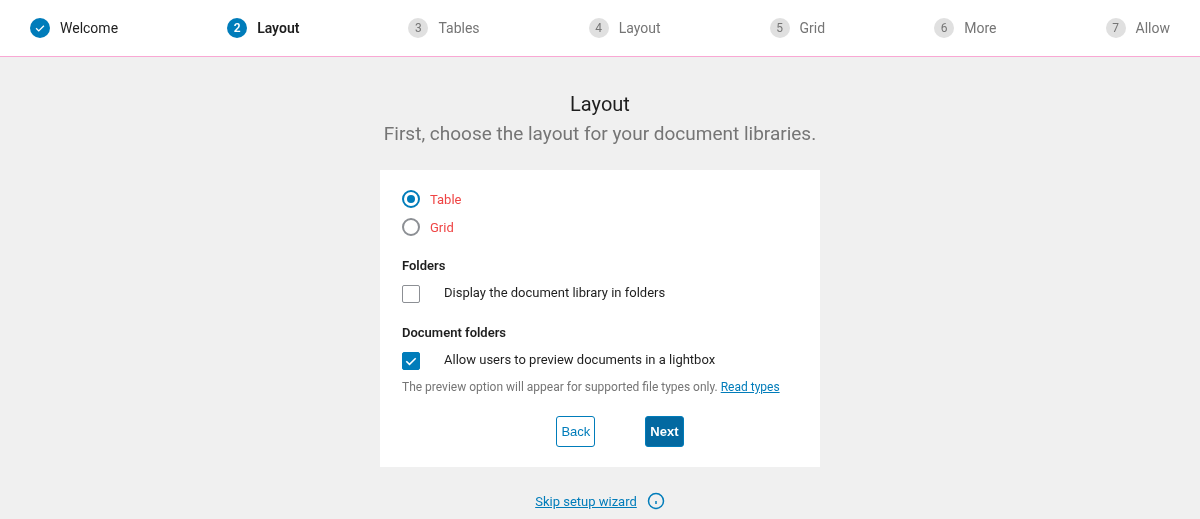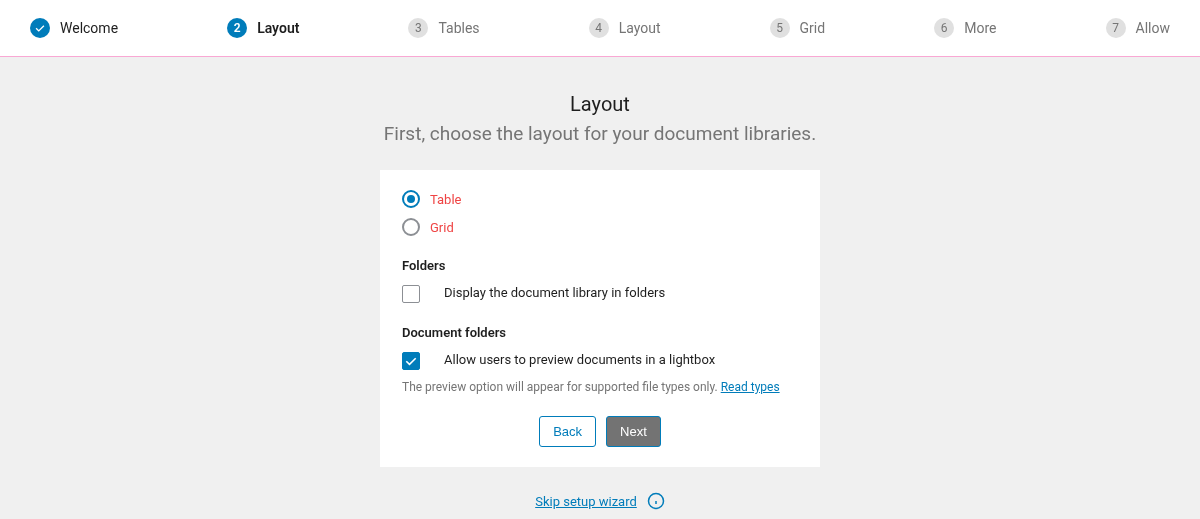--- a/index.html
+++ b/index.html
@@ -34,23 +34,23 @@
     .checkbox-option { display: flex; align-items: flex-start; gap: 24px; cursor: pointer; }
     .checkbox-box { width: 18px; height: 18px; border: 1px solid #8c8f94; border-radius: 2px; display: flex; align-items: center; justify-content: center; flex-shrink: 0; background: #fff; }
     .checkbox-box.checked { background: #007cba; border-color: #007cba; }
     .checkbox-check { color: #fff; }
     .checkbox-label { font-size: 13px; color: #1e1e1e; }
     
     .hint-text { font-size: 12px; color: #757575; margin-top: 10px; }
     .hint-link { color: #007cba; text-decoration: underline; cursor: pointer; }
     
     .button-row { display: flex; justify-content: center; gap: 10px; margin-top: 18px; }
-    .btn { padding: 7px 13px; font-size: 13px; border-radius: 3px; cursor: pointer; border: 1px solid; }
+    .btn { padding: 7px 4px; font-size: 13px; border-radius: 3px; cursor: pointer; border: 1px solid; margin-left: 40px; }
     .btn-secondary { background: #fff; color: #007cba; border-color: #007cba; }
-    .btn-primary { background: #737373; color: #fff; border-color: #007cba; }
+    .btn-primary { background: #0369a1; color: #fff; border-color: #007cba; font-weight: bold; }
     
     .footer-row { display: flex; justify-content: center; align-items: center; gap: 10px; margin-top: 25px; }
     .skip-link { font-size: 13px; color: #007cba; text-decoration: underline; cursor: pointer; }
     .info-icon { width: 18px; height: 18px; color: #007cba; cursor: pointer; }
   </style>
 </head>
 <body>
 
 <div class="stepper">
   <div class="step completed">

